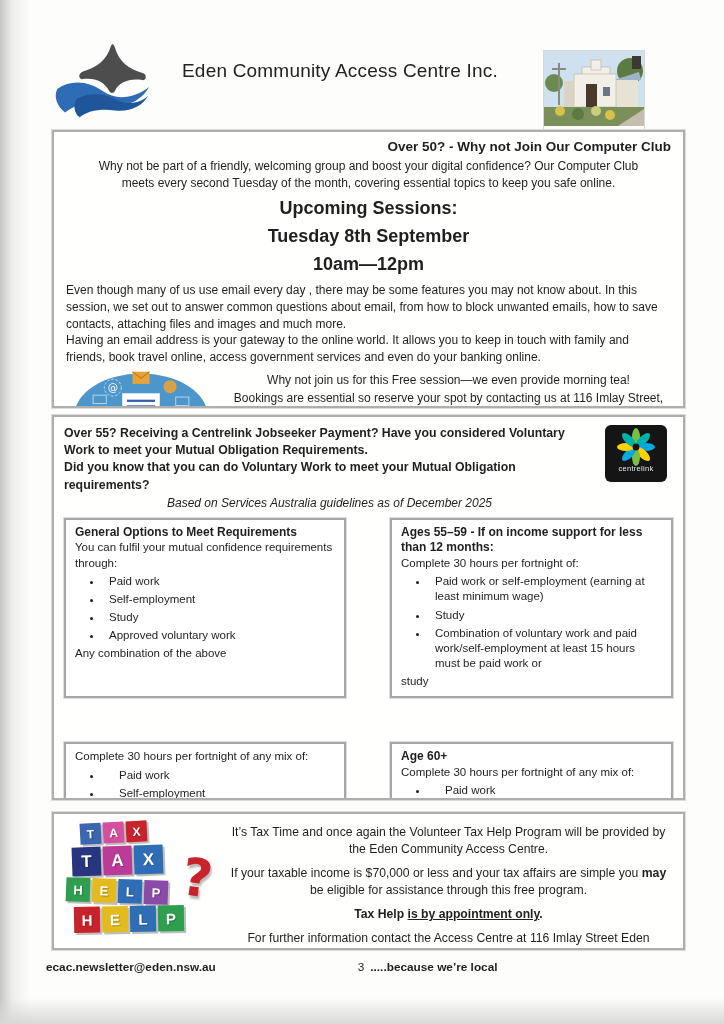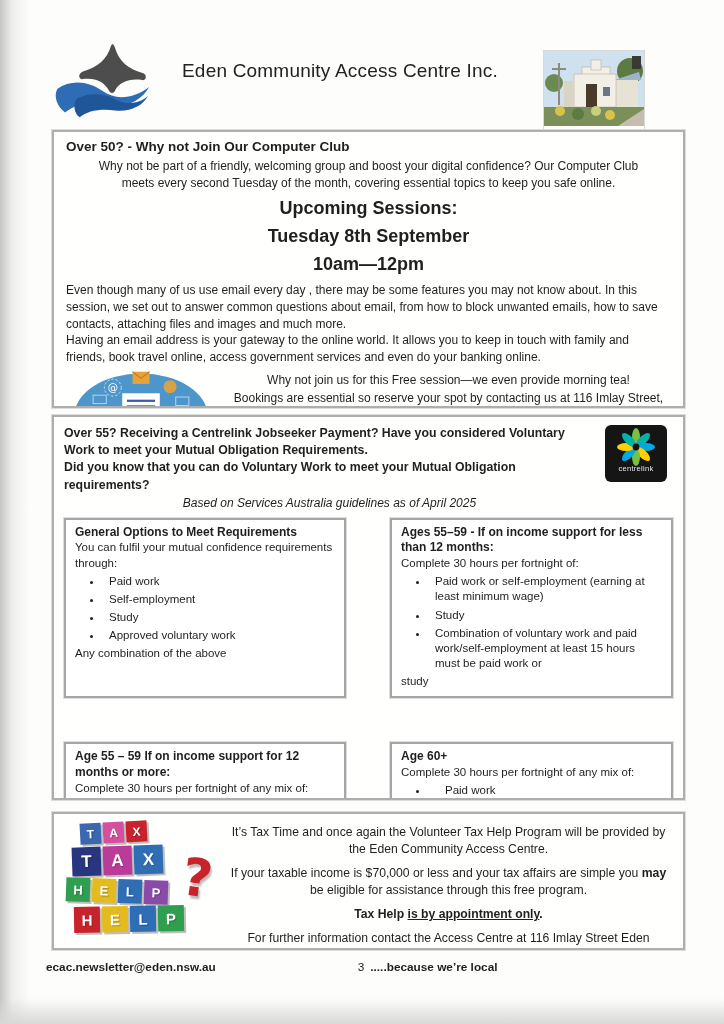--- a/index.html
+++ b/index.html
@@ -19,21 +19,21 @@
   .page-title { position:absolute; left:182px; top:60px; font-size:19px; font-weight:400;
     color:#222; letter-spacing:.2px; }
   .building-photo { position:absolute; left:543px; top:50px; border:1px solid #d7d7d7; }
 
   
   .box { position:absolute; left:52px; width:633px; background:#fffffe;
     border:2px solid #aeaeae; box-shadow:0 0 0 1px #dcdcdc; overflow:hidden; }
 
   
   .box-club { top:130px; height:278px; padding:5px 12px; }
-  .club-title { text-align:left; font-weight:700; font-size:13.5px; margin-top:2px; }
+  .club-title { text-align:right; font-weight:700; font-size:13.5px; margin-top:2px; }
   .club-intro { text-align:center; font-size:12px; line-height:1.45; margin:4px 28px 2px; }
   .club-bold  { text-align:center; font-size:18px; font-weight:700; line-height:1.55; }
   .club-body  { font-size:12px; line-height:1.38; margin-top:4px; }
   .club-bottom { display:flex; margin-top:2px; align-items:flex-start; }
   .email-graphic { flex:0 0 152px; }
   .club-invite { flex:1; text-align:center; font-size:12px; line-height:1.5; padding:4px 6px 0 14px; }
 
   
   .box-vw { top:415px; height:385px; padding:8px 10px; }
   .vw-header { display:flex; gap:10px; }
@@ -169,21 +169,21 @@
         <div>Bookings are essential so reserve your spot by contacting us at 116 Imlay Street, Eden or call 6496 3970 or email info@eden.nsw.au</div>
       </div>
     </div>
   </section>
 
   <section class="box box-vw">
     <div class="vw-header">
       <div class="vw-headtext">
         <div class="vw-heading">Over 55? Receiving a Centrelink  Jobseeker Payment? Have you considered Voluntary Work to meet your Mutual Obligation Requirements.</div>
         <div class="vw-heading">Did you know that you can do Voluntary Work to meet your Mutual Obligation requirements?</div>
-        <div class="vw-guidelines">Based on Services Australia guidelines as of April 2025</div>
+        <div class="vw-guidelines">Based on Services Australia guidelines as of December 2025</div>
       </div>
       <div class="centrelink">
         <svg width="38" height="38" viewBox="0 0 38 38">
           <g transform="translate(19,19)">
             <ellipse cx="0" cy="-10" rx="4" ry="9" fill="#7ac143"></ellipse>
             <ellipse cx="0" cy="-10" rx="4" ry="9" fill="#00b2a9" transform="rotate(45)"></ellipse>
             <ellipse cx="0" cy="-10" rx="4" ry="9" fill="#00a9e0" transform="rotate(90)"></ellipse>
             <ellipse cx="0" cy="-10" rx="4" ry="9" fill="#ffd100" transform="rotate(135)"></ellipse>
             <ellipse cx="0" cy="-10" rx="4" ry="9" fill="#7ac143" transform="rotate(180)"></ellipse>
             <ellipse cx="0" cy="-10" rx="4" ry="9" fill="#00a9e0" transform="rotate(225)"></ellipse>
@@ -214,21 +214,20 @@
         <div>Complete 30 hours per fortnight of:</div>
         <ul class="bullets">
           <li>Paid work or self-employment (earning at least minimum wage)</li>
           <li>Study</li>
           <li>Combination of voluntary work and paid work/self-employment at least 15 hours must be paid work or</li>
         </ul>
         <div>study</div>
       </div>
 
       <div class="subbox">
-        <div class="subbox-title">Age 55 – 59 If on income support for 12 months or more:</div>
         <div>Complete 30 hours per fortnight of any mix of:</div>
         <ul class="bullets wide">
           <li>Paid work</li>
           <li>Self-employment</li>
           <li>Study</li>
 
         </ul>
       </div>
 
       <div class="subbox">

